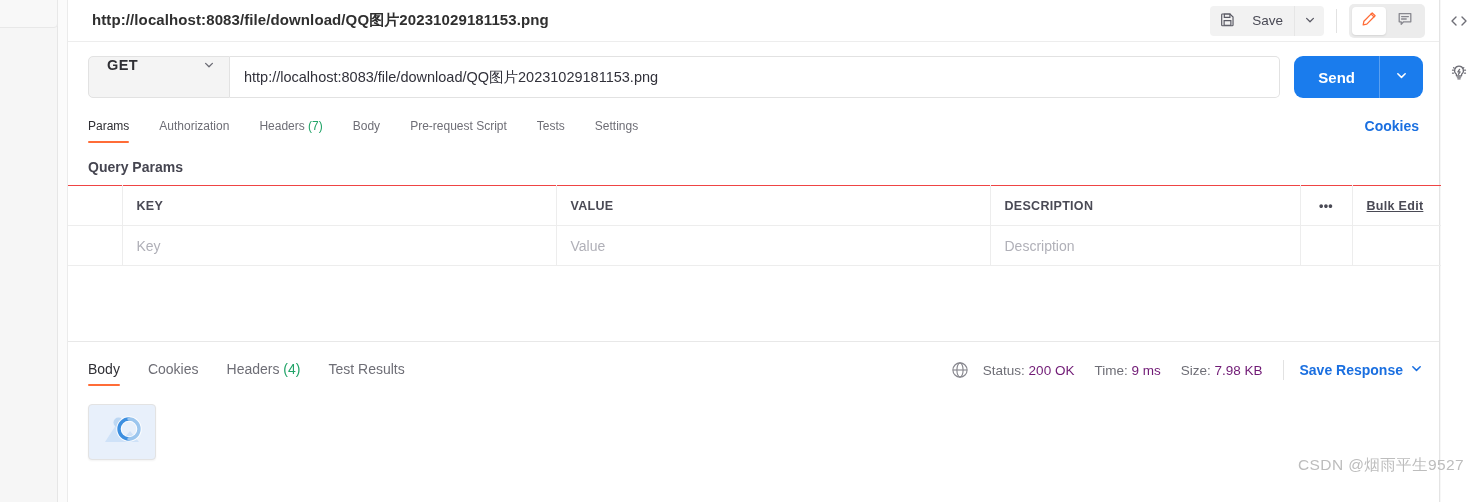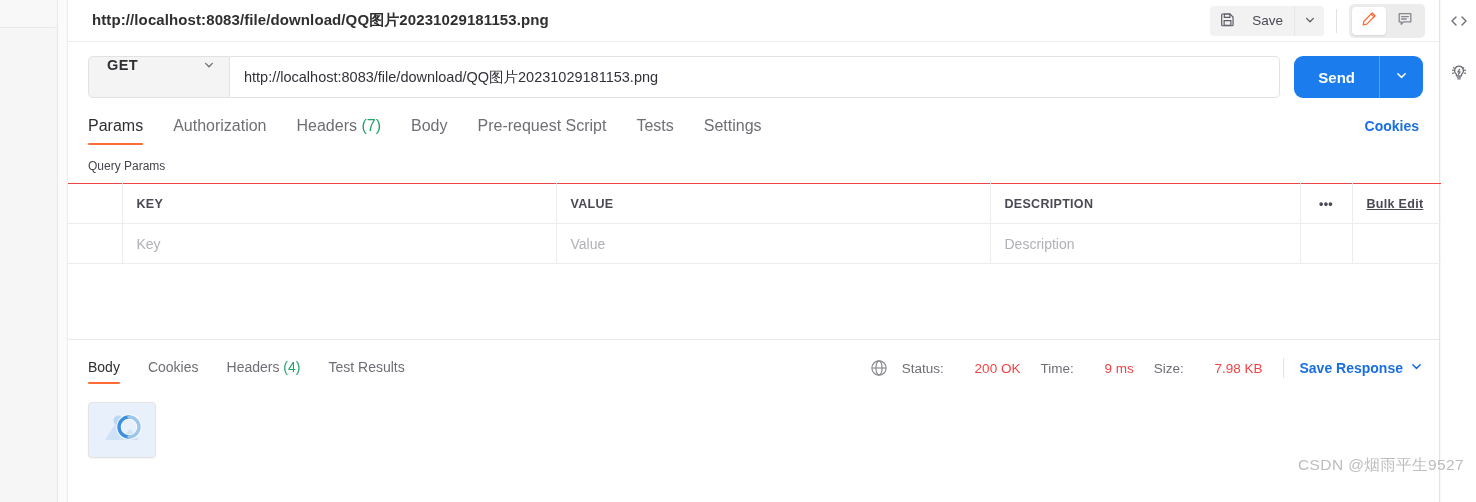--- a/index.html
+++ b/index.html
@@ -182,21 +182,21 @@
   
   .tabs-row {
     display: flex;
     align-items: center;
     padding: 0 20px 0 20px;
     height: 38px;
     position: relative;
   }
   .tab {
     position: relative;
-    font-size: 16px;
+    font-size: 12px;
     color: #6e6e76;
     padding: 0 0 10px 0;
     margin-right: 30px;
     cursor: pointer;
     white-space: nowrap;
   }
   .tab.active { color: #2f2f34; }
   .tab.active::after {
     content: "";
     position: absolute;
@@ -211,23 +211,23 @@
     font-size: 14px;
     color: #1a6fe0;
     font-weight: 600;
     padding-bottom: 10px;
     cursor: pointer;
   }
 
   
   .qp-title {
     padding: 9px 0 10px 20px;
-    font-size: 12px;
+    font-size: 14px;
     color: #454550;
-    font-weight: 400;
+    font-weight: 700;
   }
   .table { width: 100%; border-collapse: collapse; table-layout: fixed; }
   .table th, .table td {
     border-top: 1px solid #ef4444;
     border-bottom: 1px solid #ededed;
     border-right: 1px solid #ededed;
     text-align: left;
     font-weight: 400;
     padding: 0 14px;
     height: 40px;
@@ -301,21 +301,21 @@
     gap: 0;
     padding-bottom: 6px;
   }
   .globe-icon { margin-right: 14px; display: flex; align-items: center; }
   .meta-item {
     font-size: 13.5px;
     color: #6e6e76;
     margin-right: 20px;
     white-space: nowrap;
   }
-  .meta-item b { font-weight: 400; color: #ef4444; margin-left: 27px; }
+  .meta-item b { font-weight: 400; color: #701a75; }
   .meta-div { width: 1px; height: 20px; background: #e2e2e2; margin-right: 16px; }
   .save-resp {
     display: flex; align-items: center; gap: 7px;
     font-size: 14px; color: #1a6fe0; font-weight: 600;
     cursor: pointer; white-space: nowrap;
   }
 
   .resp-body { padding: 18px 0 0 20px; }
   .img-thumb {
     width: 68px; height: 56px;

